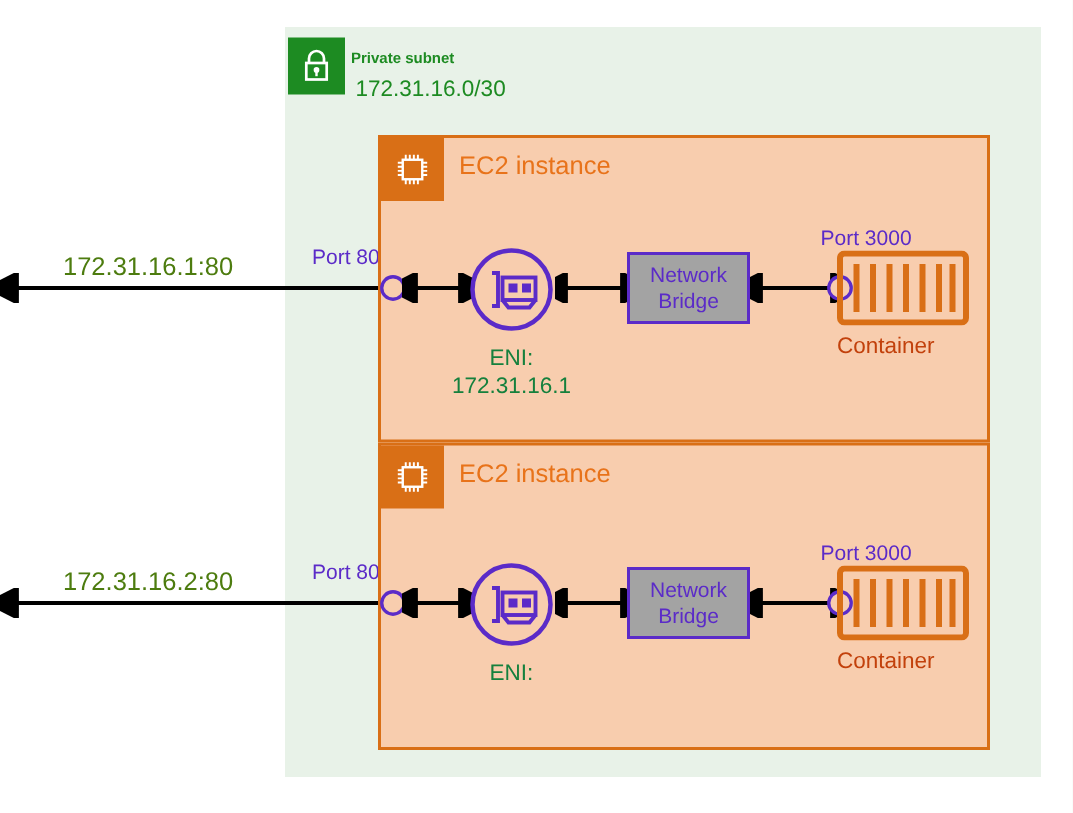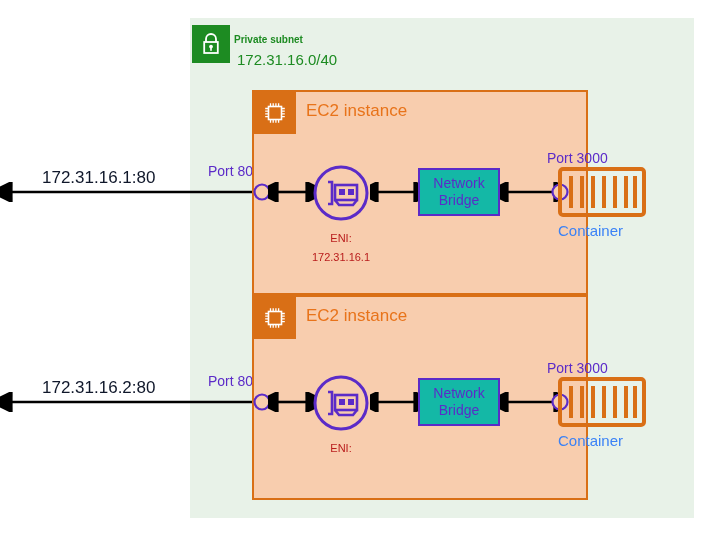--- a/index.html
+++ b/index.html
@@ -54,21 +54,21 @@
     top: 51px;
     color: #1d8b22;
     font-size: 15px;
     line-height: 18px;
     white-space: nowrap;
   }
 
   
   .ec2-box {
     left: 252px;
-    width: 336px;
+    width: 408px;
     height: 205px;
     background: #f8cdae;
     border: 2px solid #d96f16;
     box-sizing: border-box;
   }
   .ec2-box.row1 { top: 90px; }
   .ec2-box.row2 { top: 295px; }
 
   .ec2-badge {
     width: 42px;
@@ -87,48 +87,48 @@
     font-size: 17px;
     white-space: nowrap;
   }
 
   .port-label {
     font-size: 14px;
     color: #5b2bc8;
     white-space: nowrap;
   }
   .eni-label {
-    font-size: 11px;
-    color: #b91c1c;
+    font-size: 15px;
+    color: #15803d;
     text-align: center;
     line-height: 19px;
     white-space: nowrap;
   }
   .container-label {
     font-size: 15px;
-    color: #3b82f6;
+    color: #c2410c;
     white-space: nowrap;
   }
   .ip-label {
     font-size: 17px;
-    color: #0f172a;
+    color: #4d7c0f;
     white-space: nowrap;
   }
   .bridge-text {
     font-size: 14px;
     color: #5b2bc8;
     text-align: center;
     line-height: 17px;
     white-space: nowrap;
   }
   .bridge-box {
     width: 82px;
     height: 48px;
     border: 2px solid #5b2bc8;
-    background: #14b8a6;
+    background: #a3a3a3;
     box-sizing: border-box;
     display: flex;
     flex-direction: column;
     align-items: center;
     justify-content: center;
   }
 </style>
 </head>
 <body>
 
@@ -138,21 +138,21 @@
 
   <div class="abs subnet-badge">
     <svg width="22" height="24" viewBox="0 0 22 24" aria-hidden="true">
       <path d="M6 10 V7 a5 5 0 0 1 10 0 V10" fill="none" stroke="#ffffff" stroke-width="1.8"></path>
       <rect x="4.2" y="10" width="13.6" height="11" fill="none" stroke="#ffffff" stroke-width="1.8"></rect>
       <circle cx="11" cy="14.6" r="1.9" fill="#ffffff"></circle>
       <rect x="10.2" y="15.2" width="1.6" height="3.6" fill="#ffffff"></rect>
     </svg>
   </div>
   <div class="abs subnet-title">Private subnet</div>
-  <div class="abs subnet-cidr">172.31.16.0/40</div>
+  <div class="abs subnet-cidr">172.31.16.0/30</div>
 
   <div class="abs ip-label" style="left:42px; top:168px;">172.31.16.1:80</div>
   <svg class="abs" style="left:0px; top:182px;" width="268" height="20">
     <defs>
       <marker id="ahL1" markerWidth="9" markerHeight="9" refX="8" refY="4.5" orient="auto">
         <path d="M9,0 L9,9 L0,4.5 z" fill="#000000"></path>
       </marker>
       <marker id="ahR1" markerWidth="9" markerHeight="9" refX="1" refY="4.5" orient="auto">
         <path d="M0,0 L0,9 L9,4.5 z" fill="#000000"></path>
       </marker>

